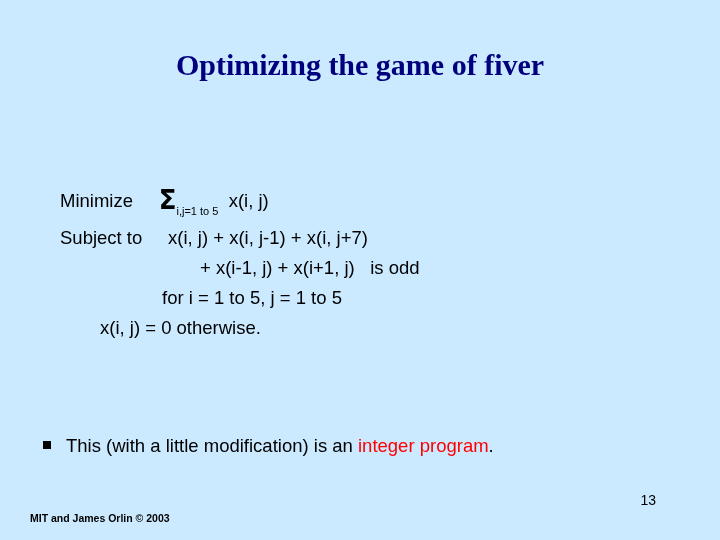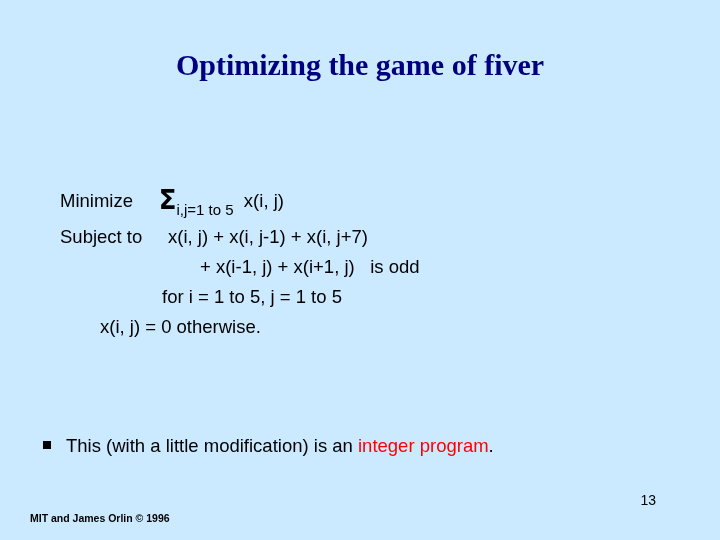--- a/index.html
+++ b/index.html
@@ -91,21 +91,21 @@
   .ml6 { padding-left: 24px; }
   .sigma {
     font-family: "DejaVu Sans", sans-serif;
     font-weight: bold;
     font-size: 26px;
     line-height: 0;
     position: relative;
     top: 2px;
   }
   .sub {
-    font-size: 15px;
+    font-size: 11px;
     vertical-align: sub;
     position: relative;
     top: 3px;
   }
   .last-bullet {
     position: absolute;
     top: 432px;
     left: 40px;
     width: 660px;
   }
@@ -146,15 +146,15 @@
 
   <div class="last-bullet">
     <div class="bullet-row">
       <div class="bullet-marker"><span class="dot"></span></div>
       <div class="bullet-text"><span>This (with a little modification) is an </span><span class="red">integer program</span><span>.</span></div>
     </div>
   </div>
 
   <div class="page-number">13</div>
 
-  <div class="footer">MIT and James Orlin © 1996</div>
+  <div class="footer">MIT and James Orlin © 2003</div>
 
 </div>
 
 </body></html>

